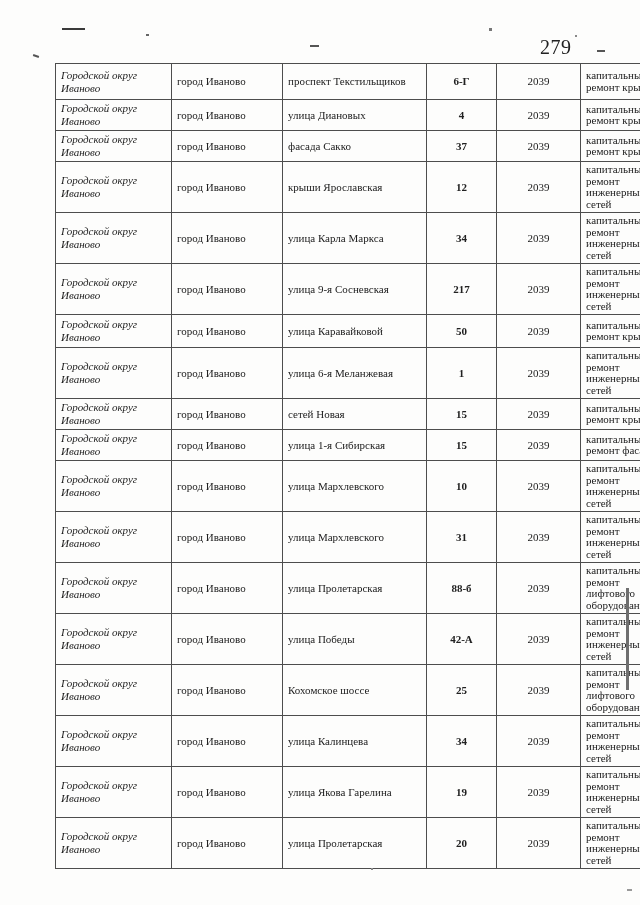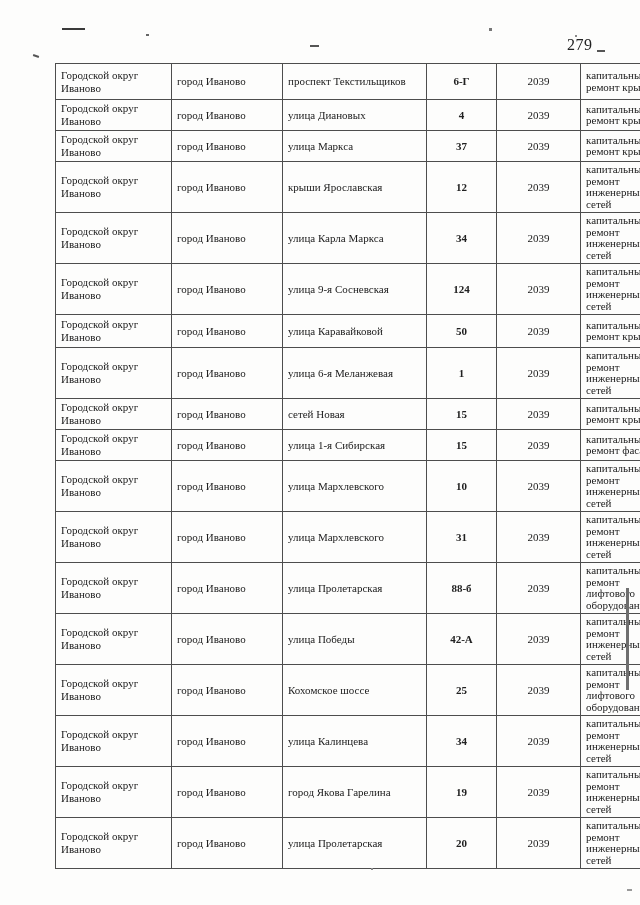--- a/index.html
+++ b/index.html
@@ -7,42 +7,41 @@
     position:relative;
     width:640px;height:905px;
     background:#fdfdfc;
     font-family:"Liberation Serif","DejaVu Serif",serif;
     color:#1f1f1f;
     overflow:hidden;
   }
   .page-number{
     position:absolute;
     top:36px;left:540px;
-    font-size:16px;
+    font-size:20px;
     letter-spacing:0.5px;
     color:#222;
-    margin-left:27px;
   }
   table.doc-table{
     position:absolute;
     top:63px;left:55px;
     width:555px;
     border-collapse:collapse;
     table-layout:fixed;
     font-size:11px;
     line-height:13px;
     color:#212121;
   }
   table.doc-table td{
     border:1px solid #4d4d4d;
     vertical-align:middle;
     padding:2px 5px;
     overflow:hidden;
   }
-  td.c-muni{width:105px;}
+  td.c-muni{width:105px;font-style:italic;}
   td.c-sett{width:100px;margin-left:34px;}
   td.c-street{width:133px;}
   td.c-house{width:59px;text-align:center;font-weight:bold;}
   td.c-year{width:73px;text-align:center;}
   td.c-work{width:85px;line-height:11.5px;padding:2px 4px;}
   tr.h28{height:28px}
   tr.h29{height:29px}
   tr.h33{height:33px}
   tr.h36{height:36px}
   tr.h50{height:50px}
@@ -80,21 +79,21 @@
         <td class="c-muni">Городской округ Иваново</td>
         <td class="c-sett">город Иваново</td>
         <td class="c-street">улица Диановых</td>
         <td class="c-house">4</td>
         <td class="c-year">2039</td>
         <td class="c-work">капитальный ремонт крыши</td>
       </tr>
       <tr class="h28">
         <td class="c-muni">Городской округ Иваново</td>
         <td class="c-sett">город Иваново</td>
-        <td class="c-street">улица Маркса</td>
+        <td class="c-street">фасада Сакко</td>
         <td class="c-house">37</td>
         <td class="c-year">2039</td>
         <td class="c-work">капитальный ремонт крыши</td>
       </tr>
       <tr class="h50">
         <td class="c-muni">Городской округ Иваново</td>
         <td class="c-sett">город Иваново</td>
         <td class="c-street">крыши Ярославская</td>
         <td class="c-house">12</td>
         <td class="c-year">2039</td>
@@ -105,21 +104,21 @@
         <td class="c-sett">город Иваново</td>
         <td class="c-street">улица Карла Маркса</td>
         <td class="c-house">34</td>
         <td class="c-year">2039</td>
         <td class="c-work">капитальный ремонт инженерных сетей</td>
       </tr>
       <tr class="h50">
         <td class="c-muni">Городской округ Иваново</td>
         <td class="c-sett">город Иваново</td>
         <td class="c-street">улица 9-я Сосневская</td>
-        <td class="c-house">124</td>
+        <td class="c-house">217</td>
         <td class="c-year">2039</td>
         <td class="c-work">капитальный ремонт инженерных сетей</td>
       </tr>
       <tr class="h33">
         <td class="c-muni">Городской округ Иваново</td>
         <td class="c-sett">город Иваново</td>
         <td class="c-street">улица Каравайковой</td>
         <td class="c-house">50</td>
         <td class="c-year">2039</td>
         <td class="c-work">капитальный ремонт крыши</td>
@@ -192,21 +191,21 @@
         <td class="c-muni">Городской округ Иваново</td>
         <td class="c-sett">город Иваново</td>
         <td class="c-street">улица Калинцева</td>
         <td class="c-house">34</td>
         <td class="c-year">2039</td>
         <td class="c-work">капитальный ремонт инженерных сетей</td>
       </tr>
       <tr class="h50">
         <td class="c-muni">Городской округ Иваново</td>
         <td class="c-sett">город Иваново</td>
-        <td class="c-street">город Якова Гарелина</td>
+        <td class="c-street">улица Якова Гарелина</td>
         <td class="c-house">19</td>
         <td class="c-year">2039</td>
         <td class="c-work">капитальный ремонт инженерных сетей</td>
       </tr>
       <tr class="h50">
         <td class="c-muni">Городской округ Иваново</td>
         <td class="c-sett">город Иваново</td>
         <td class="c-street">улица Пролетарская</td>
         <td class="c-house">20</td>
         <td class="c-year">2039</td>

